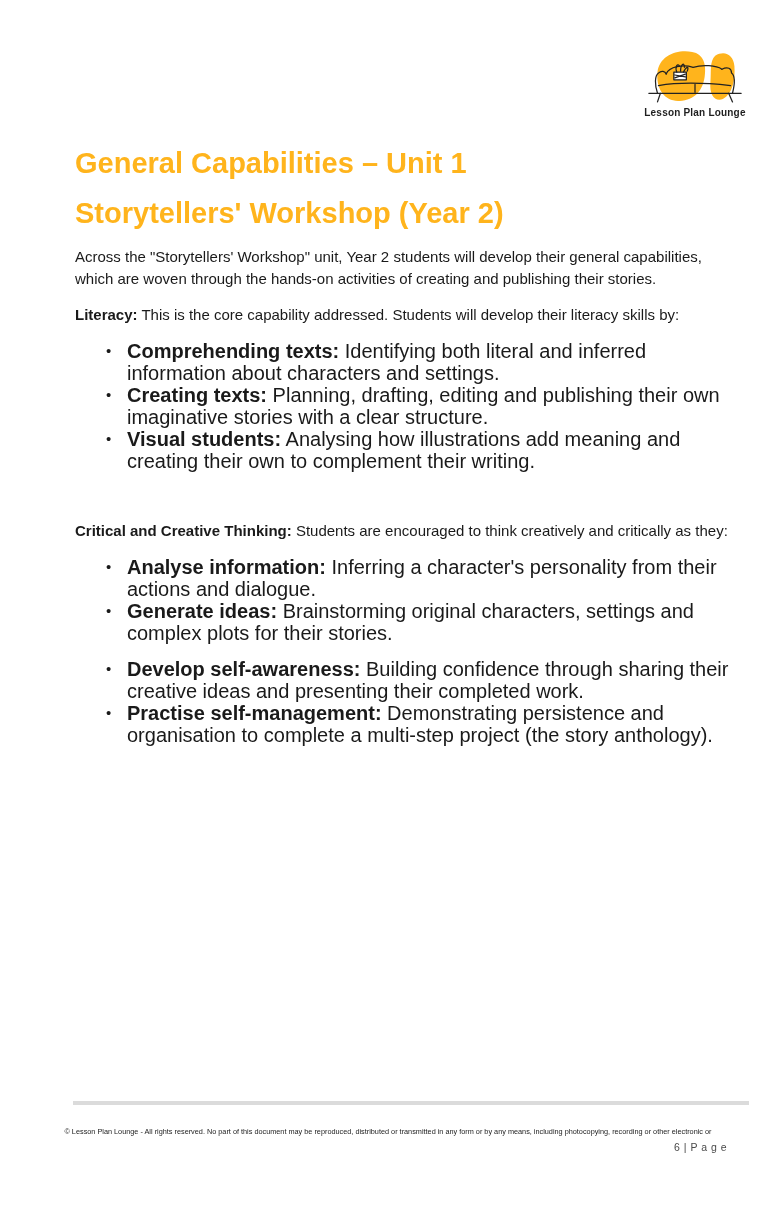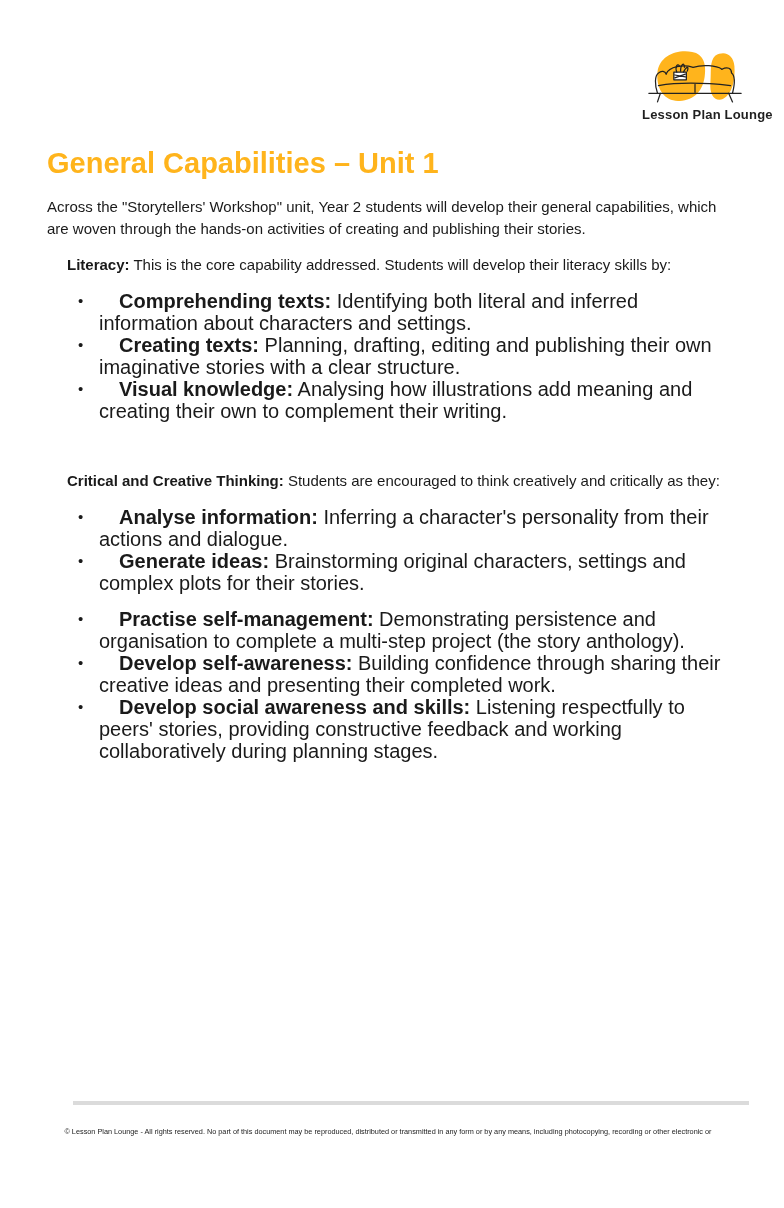--- a/index.html
+++ b/index.html
@@ -13,41 +13,41 @@
   }
   .page { width: 784px; height: 1208px; position: relative; background: #fff; }
 
   
   .logo-wrap {
     position: absolute; top: 46px; right: 36px; width: 106px;
     text-align: center;
   }
   .logo-wrap svg { display: block; width: 100px; height: 58px; margin: 0 auto; }
   .logo-brand {
-    font-size: 13px; font-weight: bold; color: #1f1f1f;
+    font-size: 10px; font-weight: bold; color: #1f1f1f;
     letter-spacing: 0.2px; margin-top: 3px; white-space: nowrap;
   }
 
   
-  .content { padding: 138px 49px 0 47px; }
+  .content { padding: 138px 49px 0 75px; }
 
   h1.doc-title {
     margin: 0; padding: 0;
     color: #FFB41C;
     font-size: 29px; font-weight: bold; line-height: 50px;
   }
   h1.doc-title .t-line { display: block; }
 
   p.body-para {
     font-size: 15px; line-height: 22px;
     margin: 0 0 14px 0;
   }
   p.intro-para { margin-top: 8px; }
   p.section-para { margin-top: 48px; }
-  .lead { font-weight: bold; margin-left: 20px; }
+  .lead { font-weight: bold; }
 
   ul.bullet-list {
     list-style: none;
     margin: 10px 0 14px 0; padding: 0;
   }
   ul.bullet-list li {
     position: relative;
     padding-left: 52px;
     font-size: 20px; line-height: 22px;
   }
@@ -104,40 +104,41 @@
         <path d="M40 27 C43 21, 46 20, 44 26"></path>
       </g>
     </svg>
     <div class="logo-brand">Lesson Plan Lounge</div>
   </div>
 
   <div class="content">
 
     <h1 class="doc-title">
       <span class="t-line">General Capabilities – Unit 1</span>
+      <span class="t-line">Storytellers' Workshop (Year 2)</span>
     </h1>
 
     <p class="body-para intro-para">Across the "Storytellers' Workshop" unit, Year 2 students will develop their general capabilities, which are woven through the hands-on activities of creating and publishing their stories.</p>
 
     <section>
       <p class="body-para">
         <span class="lead">Literacy:</span>
         <span>This is the core capability addressed. Students will develop their literacy skills by:</span>
       </p>
       <ul class="bullet-list">
         <li>
           <span class="lead">Comprehending texts:</span>
           <span>Identifying both literal and inferred information about characters and settings.</span>
         </li>
         <li>
           <span class="lead">Creating texts:</span>
           <span>Planning, drafting, editing and publishing their own imaginative stories with a clear structure.</span>
         </li>
         <li>
-          <span class="lead">Visual knowledge:</span>
+          <span class="lead">Visual students:</span>
           <span>Analysing how illustrations add meaning and creating their own to complement their writing.</span>
         </li>
       </ul>
     </section>
 
     <section>
       <p class="body-para section-para">
         <span class="lead">Critical and Creative Thinking:</span>
         <span>Students are encouraged to think creatively and critically as they:</span>
       </p>
@@ -149,36 +150,33 @@
         <li>
           <span class="lead">Generate ideas:</span>
           <span>Brainstorming original characters, settings and complex plots for their stories.</span>
         </li>
       </ul>
     </section>
 
     <section>
       <ul class="bullet-list">
         <li>
-          <span class="lead">Practise self-management:</span>
-          <span>Demonstrating persistence and organisation to complete a multi-step project (the story anthology).</span>
-        </li>
-        <li>
           <span class="lead">Develop self-awareness:</span>
           <span>Building confidence through sharing their creative ideas and presenting their completed work.</span>
         </li>
         <li>
-          <span class="lead">Develop social awareness and skills:</span>
-          <span>Listening respectfully to peers' stories, providing constructive feedback and working collaboratively during planning stages.</span>
+          <span class="lead">Practise self-management:</span>
+          <span>Demonstrating persistence and organisation to complete a multi-step project (the story anthology).</span>
         </li>
       </ul>
     </section>
 
   </div>
 
   <div class="footer">
     <div class="footer-rule"></div>
     <div class="copyright">
       <span class="c-line">© Lesson Plan Lounge - All rights reserved. No part of this document may be reproduced, distributed or transmitted in any form or by any means, including photocopying, recording or other electronic or</span>
     </div>
+    <div class="page-number">6 | P a g e</div>
   </div>
 
 </div>
 
 </body></html>

